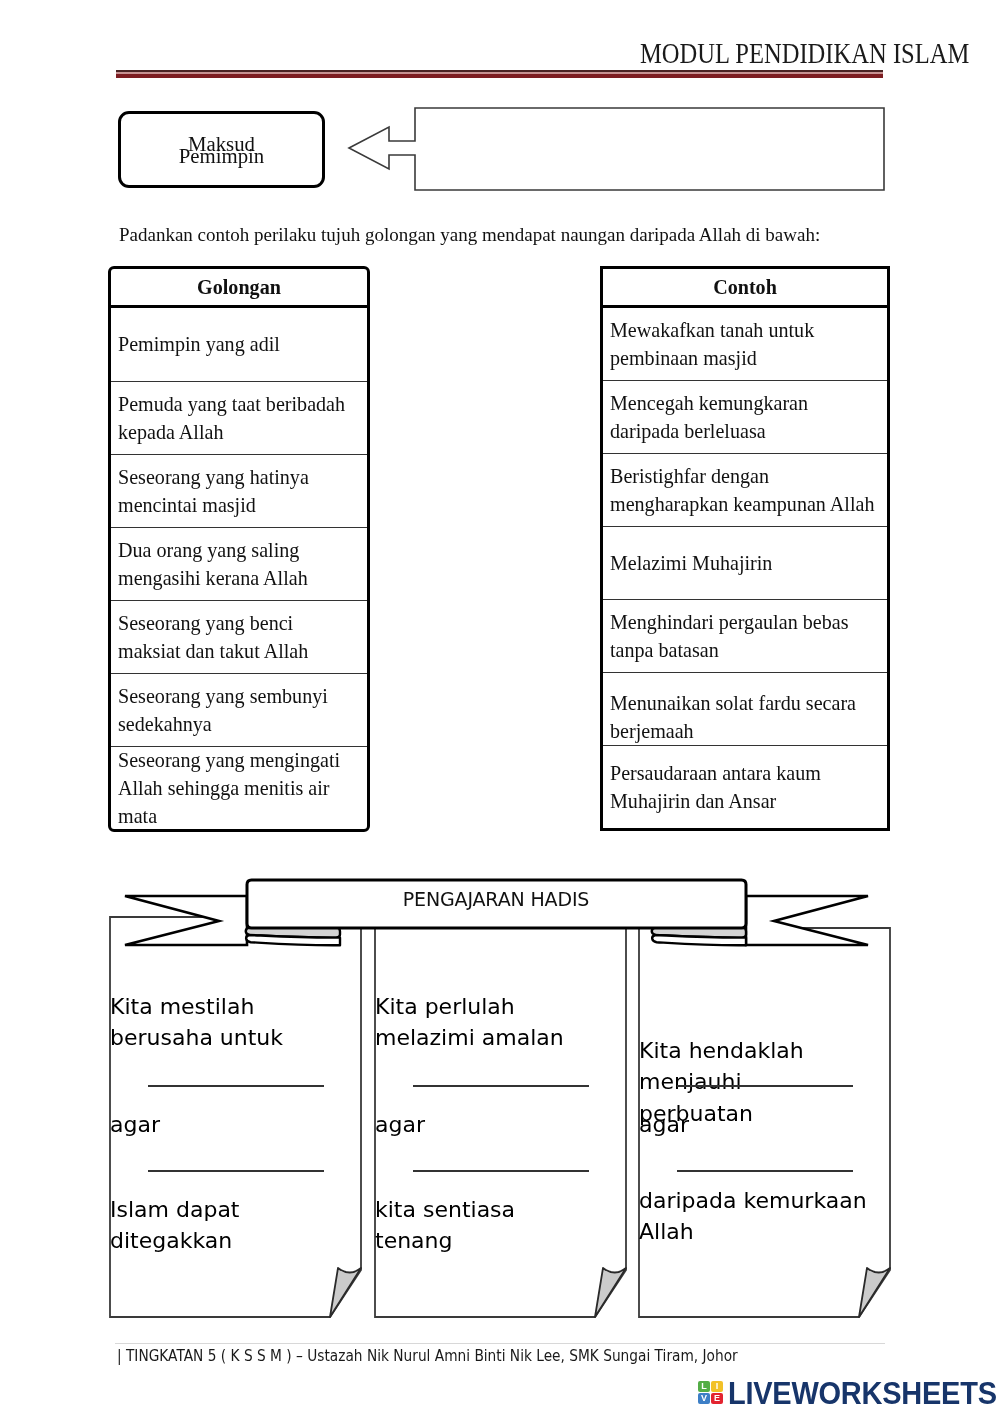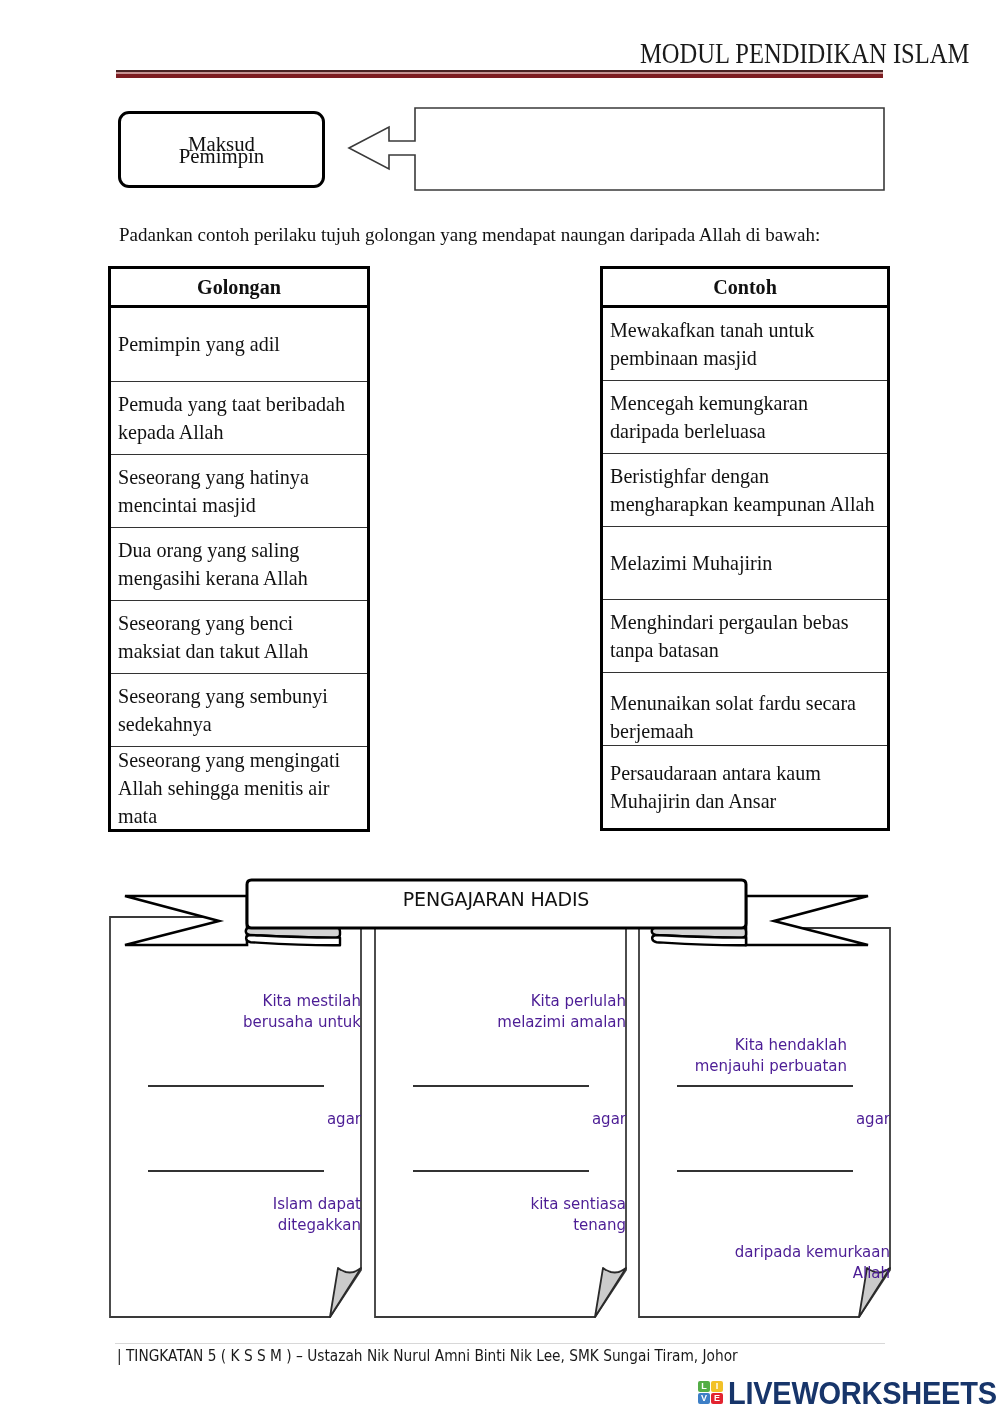--- a/index.html
+++ b/index.html
@@ -25,29 +25,29 @@
   
   #instr{left:119px;top:224px;width:860px;font-size:19px;color:#111;white-space:nowrap;}
 
   
   .tbl{position:absolute;border:3px solid #000;border-collapse:collapse;background:#fff;box-sizing:border-box;}
   .tbl .th{border-bottom:3px solid #000;text-align:center;font-weight:bold;font-size:20.1px;color:#111;
            display:flex;align-items:center;justify-content:center;box-sizing:border-box;}
   .tbl .td{border-bottom:1px solid #333;box-sizing:border-box;display:flex;align-items:center;
            padding-left:7px;padding-right:6px;font-size:20.1px;color:#111;line-height:1.40;}
   .tbl .td:last-child{border-bottom:none;}
-  #tbl-left{left:108px;top:266px;width:262px;}
+  #tbl-left{left:108px;top:266px;width:262px;border-radius:6px;}
   #tbl-right{left:600px;top:266px;width:290px;}
 
   
   #bottom{left:0px;top:866px;width:1000px;height:470px;}
   #banner-text{position:absolute;left:250px;top:888px;width:492px;text-align:center;
                font-family:"DejaVu Sans",sans-serif;font-size:19px;color:#111;letter-spacing:-0.15px;}
-  .cardtxt{position:absolute;font-family:"DejaVu Sans",sans-serif;font-size:15px;color:#4c1d95;
-           text-align:right;line-height:1.43;}
+  .cardtxt{position:absolute;font-family:"DejaVu Sans",sans-serif;font-size:22px;color:#000000;
+           text-align:left;line-height:1.43;}
   .blankline{position:absolute;height:1.5px;background:#333;}
 
   
   #foot-rule{left:115px;top:1343px;width:770px;height:1px;background:#d8d8d8;}
   #foot-text{left:117px;top:1347px;font-family:"DejaVu Sans",sans-serif;font-size:15px;color:#1a1a1a;white-space:nowrap;
              transform:scaleX(.915);transform-origin:left top;}
   #logo{left:697px;top:1376px;width:300px;height:34px;}
   #logo .tiles{position:absolute;left:1px;top:5px;width:28px;height:24px;}
   #logo .tile{position:absolute;width:12px;height:11px;border-radius:2px;color:#fff;
               font-family:"Liberation Sans",sans-serif;font-weight:bold;font-size:9px;
@@ -157,21 +157,21 @@
       <div class="cardtxt" style="left: 110px; width: 251px; top: 1194px;">Islam dapat<br>ditegakkan</div>
       <div class="abs blankline" style="left: 148px; top: 1085px; width: 176px;"></div>
       <div class="abs blankline" style="left: 148px; top: 1170px; width: 176px;"></div>
       <div class="cardtxt" style="left: 375px; width: 251px; top: 991px;">Kita perlulah<br>melazimi amalan</div>
       <div class="cardtxt" style="left: 375px; width: 251px; top: 1109px;">agar</div>
       <div class="cardtxt" style="left: 375px; width: 251px; top: 1194px;">kita sentiasa<br>tenang</div>
       <div class="abs blankline" style="left: 413px; top: 1085px; width: 176px;"></div>
       <div class="abs blankline" style="left: 413px; top: 1170px; width: 176px;"></div>
       <div class="cardtxt" style="left: 639px; width: 208px; top: 991px; margin-top: 44px;">Kita hendaklah<br>menjauhi perbuatan</div>
       <div class="cardtxt" style="left: 639px; width: 251px; top: 1109px;">agar</div>
-      <div class="cardtxt" style="left: 639px; width: 251px; top: 1242px;">daripada kemurkaan<br>Allah</div>
+      <div class="cardtxt" style="left: 639px; width: 251px; top: 1185px;">daripada kemurkaan<br>Allah</div>
       <div class="abs blankline" style="left: 677px; top: 1085px; width: 176px;"></div>
       <div class="abs blankline" style="left: 677px; top: 1170px; width: 176px;"></div>
     </div>
 
   <div class="abs" id="foot-rule"></div>
   <div class="abs" id="foot-text">| TINGKATAN 5 ( K S S M ) – Ustazah Nik Nurul Amni Binti Nik Lee, SMK Sungai Tiram, Johor</div>
   <div class="abs" id="logo">
     <div class="tiles">
         <div class="tile" style="left: 0px; top: 0px; background: rgb(83, 173, 70);">L</div>
         <div class="tile" style="left: 13px; top: 0px; background: rgb(242, 193, 40);">I</div>

